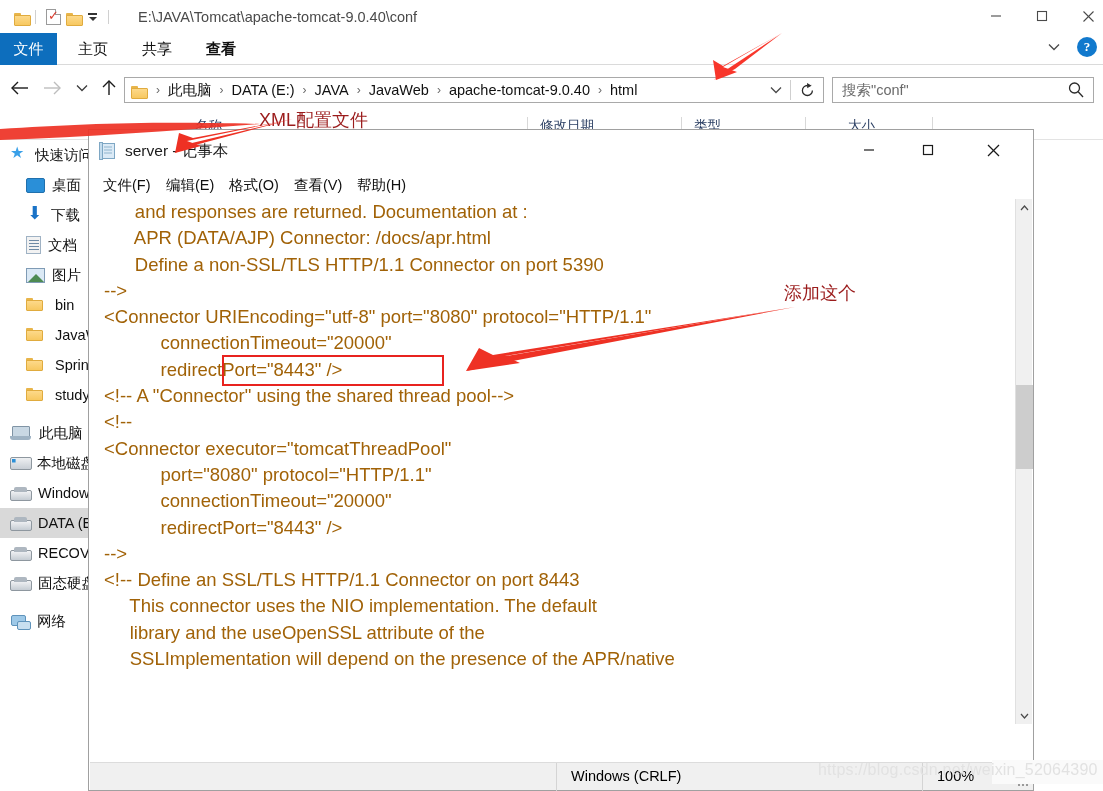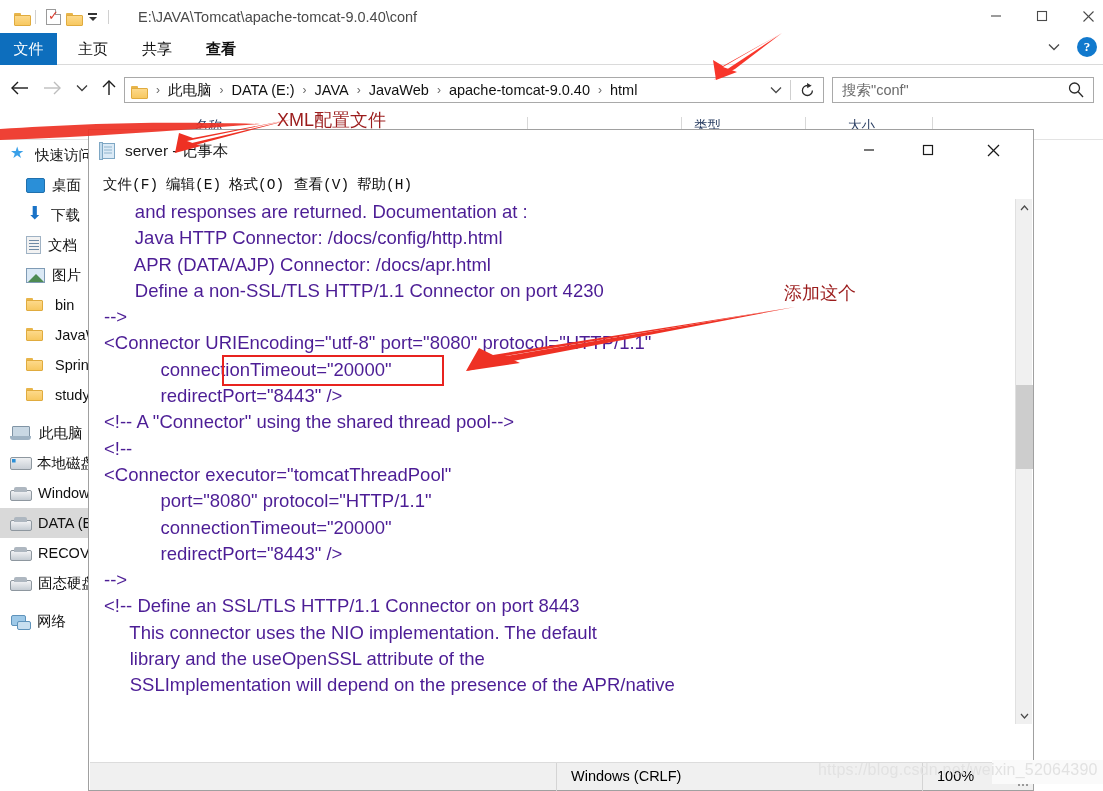--- a/index.html
+++ b/index.html
@@ -194,30 +194,30 @@
   .np-icon { position: absolute; left: 10px; top: 12px; width: 17px; height: 18px; }
   .np-title {
     position: absolute; left: 36px; top: 11px; font-size: 15.5px; color: #1b1b1b;
     line-height: 20px;
   }
   .np-wc { position: absolute; top: 0; width: 47px; height: 40px; display: flex; align-items: center; justify-content: center; }
   .np-min { right: 141px; }
   .np-max { right: 82px; }
   .np-close { right: 16px; }
 
-  .np-menubar { position: absolute; left: 0; top: 41px; width: 944px; height: 28px; background: #fff; font-family: Liberation Mono, monospace; }
+  .np-menubar { position: absolute; left: 0; top: 41px; width: 944px; height: 28px; background: #fff; }
   .np-menu { position: absolute; top: 0; height: 28px; line-height: 28px; font-size: 14.5px; color: #101010; white-space: nowrap; }
 
   .np-textarea {
     position: absolute; left: 1px; top: 69px; width: 928px; height: 525px;
     background: #fff; overflow: hidden;
   }
   .np-line {
     font-family: "Liberation Sans", "DejaVu Sans", sans-serif;
-    font-size: 18.5px; color: #4c1d95; line-height: 26.3px; white-space: pre;
+    font-size: 18.5px; color: #a16207; line-height: 26.3px; white-space: pre;
     padding-left: 14px;
   }
 
   .np-scroll {
     position: absolute; right: 1px; top: 69px; width: 17px; height: 525px;
     background: #f0f0f0; border-left: 1px solid #e0e0e0;
   }
   .np-scroll-arrow { position: absolute; left: 0; width: 17px; height: 17px; display: flex; align-items: center; justify-content: center; }
   .np-sa-up { top: 0; }
   .np-sa-down { bottom: 0; }
@@ -232,21 +232,21 @@
     border-left: 1px solid #d4d4d4; padding-left: 14px; white-space: nowrap;
   }
   .np-grip { position: absolute; right: 3px; bottom: 2px; width: 12px; height: 12px; }
   .np-grip i { position: absolute; width: 2px; height: 2px; background: #9a9a9a; }
 
   
   .anno-text {
     position: absolute; color: #9b1c1c; font-size: 18px; white-space: nowrap;
     font-family: "Liberation Sans", "DejaVu Sans", sans-serif;
   }
-  .anno-xml { left: 277px; top: 108px; }
+  .anno-xml { left: 259px; top: 108px; }
   .anno-add { left: 784px; top: 281px; }
   .red-box {
     position: absolute; left: 222px; top: 355px; width: 222px; height: 31px;
     border: 2px solid #e8231f; background: transparent;
   }
   svg.anno { position: absolute; overflow: visible; pointer-events: none; }
 
   .watermark {
     position: absolute; left: 818px; top: 761px; font-size: 16px; color: #e2e2e2;
     white-space: nowrap; font-family: "Liberation Sans", sans-serif;
@@ -374,20 +374,21 @@
         <svg width="18" height="18" viewBox="0 0 18 18">
           <circle cx="7.5" cy="7" r="5" fill="none" stroke="#2a2a2a" stroke-width="1.3"></circle>
           <line x1="11.2" y1="10.8" x2="16" y2="16" stroke="#2a2a2a" stroke-width="1.3"></line>
         </svg>
       </span>
     </div>
 
     <div class="colheaders">
       <div class="ch" style="left:185px;width:342px">名称</div>
       <div class="ch-div" style="left:527px"></div>
+      <div class="ch" style="left:530px;width:151px">修改日期</div>
       <div class="ch-div" style="left:681px"></div>
       <div class="ch" style="left:684px;width:121px">类型</div>
       <div class="ch-div" style="left:805px"></div>
       <div class="ch" style="left:838px;width:94px">大小</div>
       <div class="ch-div" style="left:932px"></div>
     </div>
 
     <div class="sidebar">
       <div class="side-item" style="top:0px">
         <span class="side-ico ico-star"></span>
@@ -491,23 +492,22 @@
     <div class="np-menubar">
       <div class="np-menu" style="left:14px">文件(F)</div>
       <div class="np-menu" style="left:77px">编辑(E)</div>
       <div class="np-menu" style="left:140px">格式(O)</div>
       <div class="np-menu" style="left:205px">查看(V)</div>
       <div class="np-menu" style="left:268px">帮助(H)</div>
     </div>
 
     <div class="np-textarea">
       <div class="np-line">      and responses are returned. Documentation at :</div>
-      <div class="np-line">      Java HTTP Connector: /docs/config/http.html</div>
       <div class="np-line">      APR (DATA/AJP) Connector: /docs/apr.html</div>
-      <div class="np-line">      Define a non-SSL/TLS HTTP/1.1 Connector on port 4230</div>
+      <div class="np-line">      Define a non-SSL/TLS HTTP/1.1 Connector on port 5390</div>
       <div class="np-line">--&gt;</div>
       <div class="np-line">&lt;Connector URIEncoding="utf-8" port="8080" protocol="HTTP/1.1"</div>
       <div class="np-line">           connectionTimeout="20000"</div>
       <div class="np-line">           redirectPort="8443" /&gt;</div>
       <div class="np-line">&lt;!-- A "Connector" using the shared thread pool--&gt;</div>
       <div class="np-line">&lt;!--</div>
       <div class="np-line">&lt;Connector executor="tomcatThreadPool"</div>
       <div class="np-line">           port="8080" protocol="HTTP/1.1"</div>
       <div class="np-line">           connectionTimeout="20000"</div>
       <div class="np-line">           redirectPort="8443" /&gt;</div>

